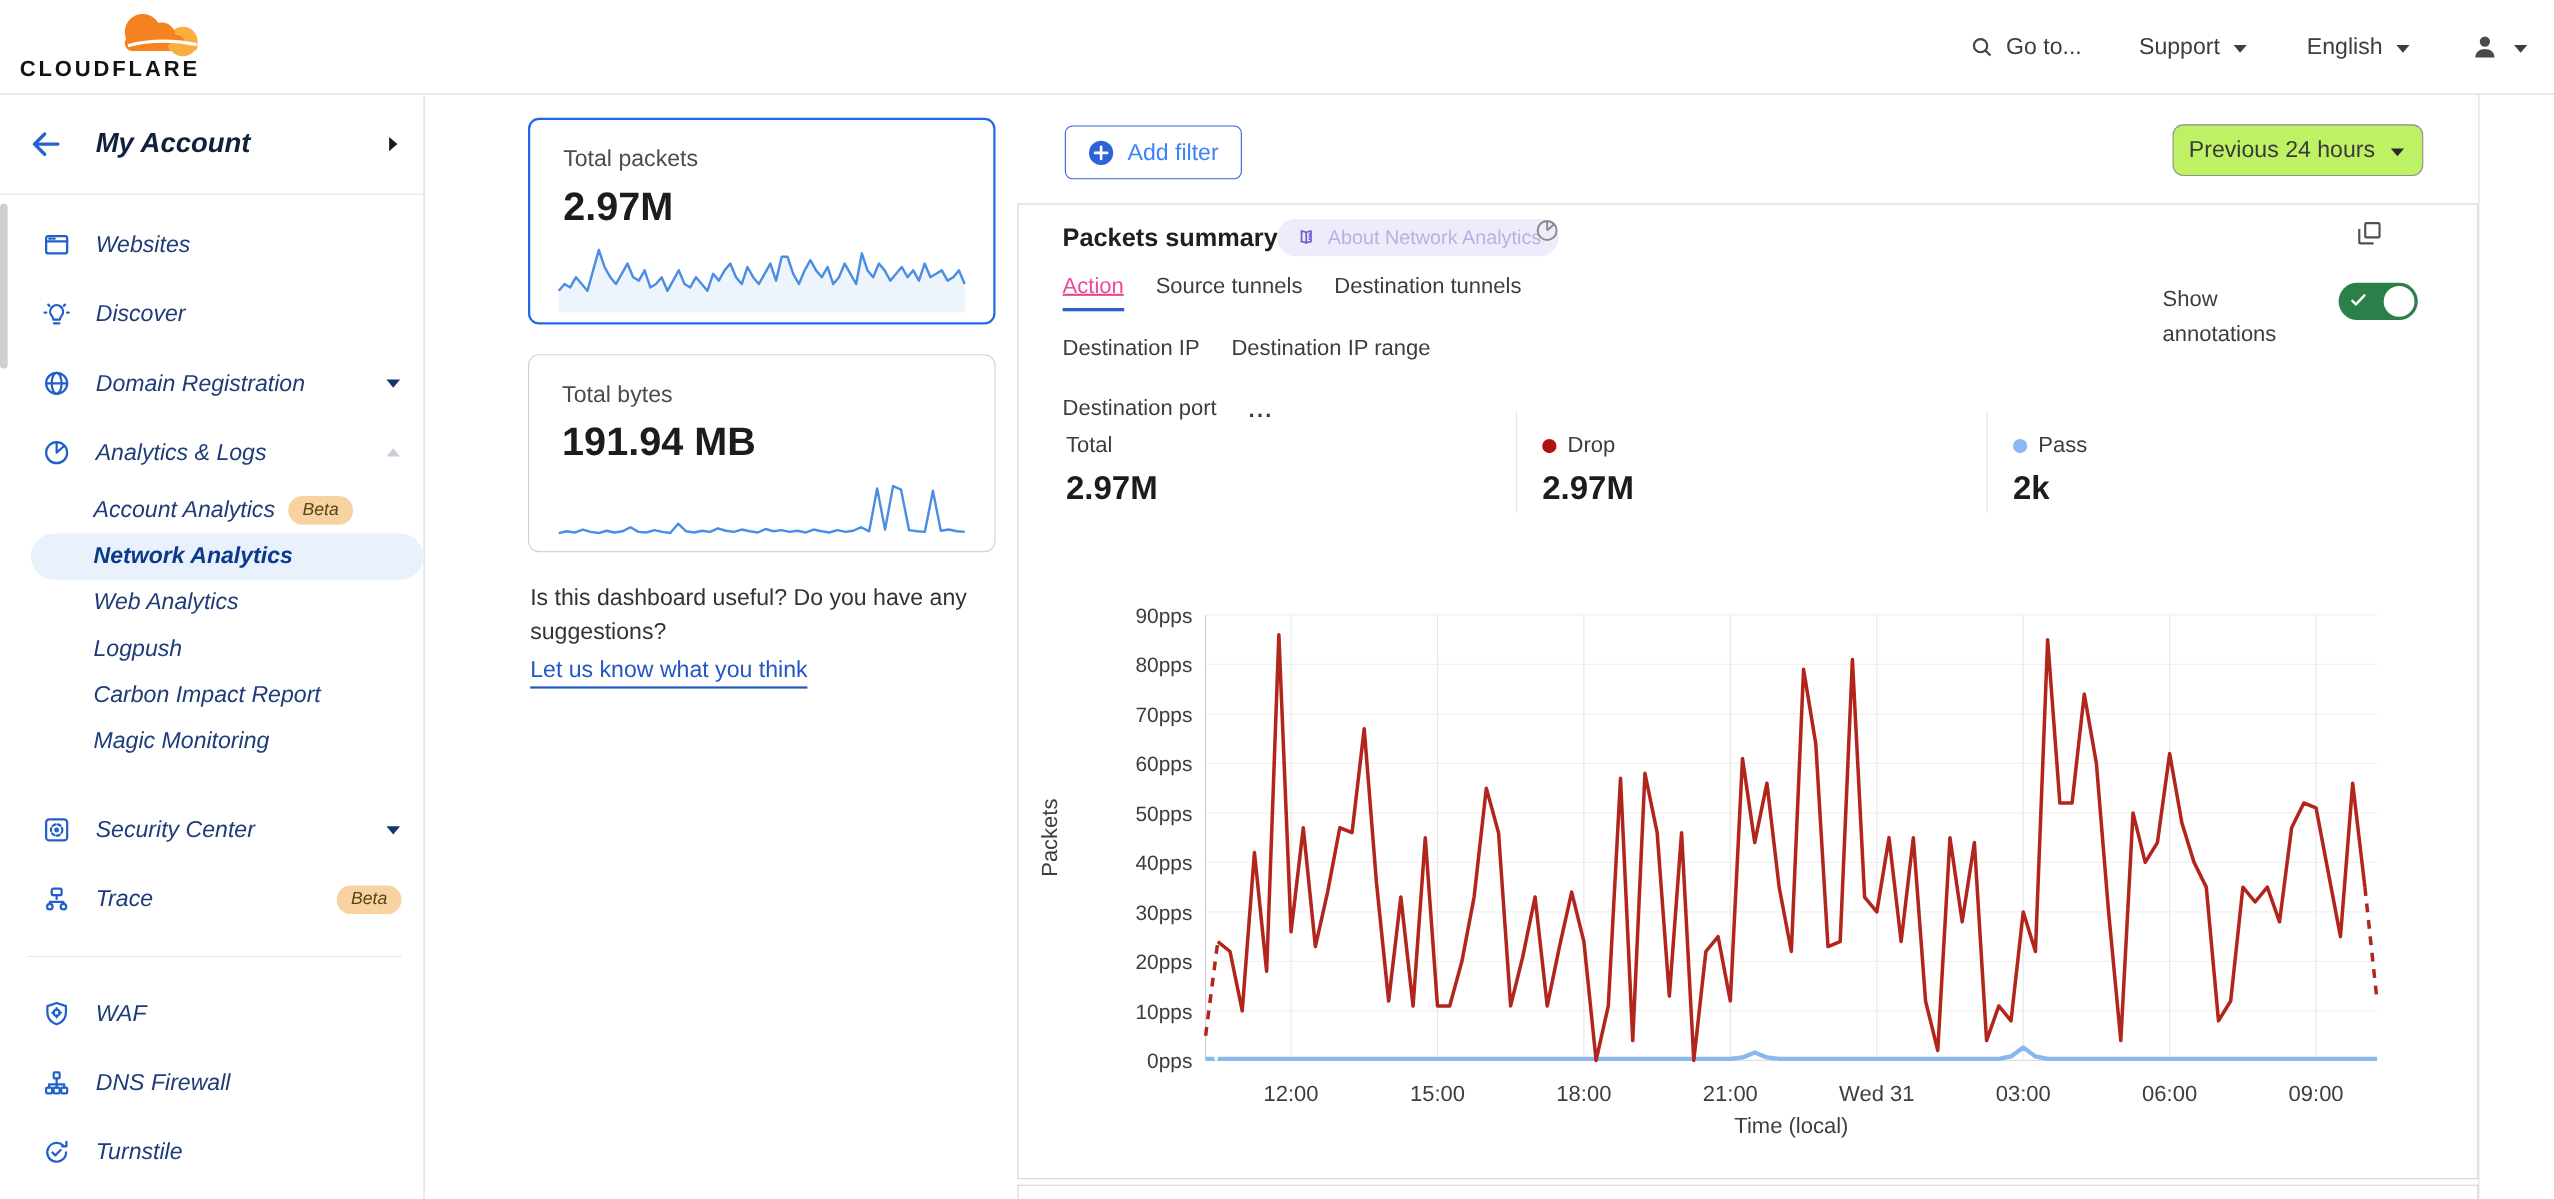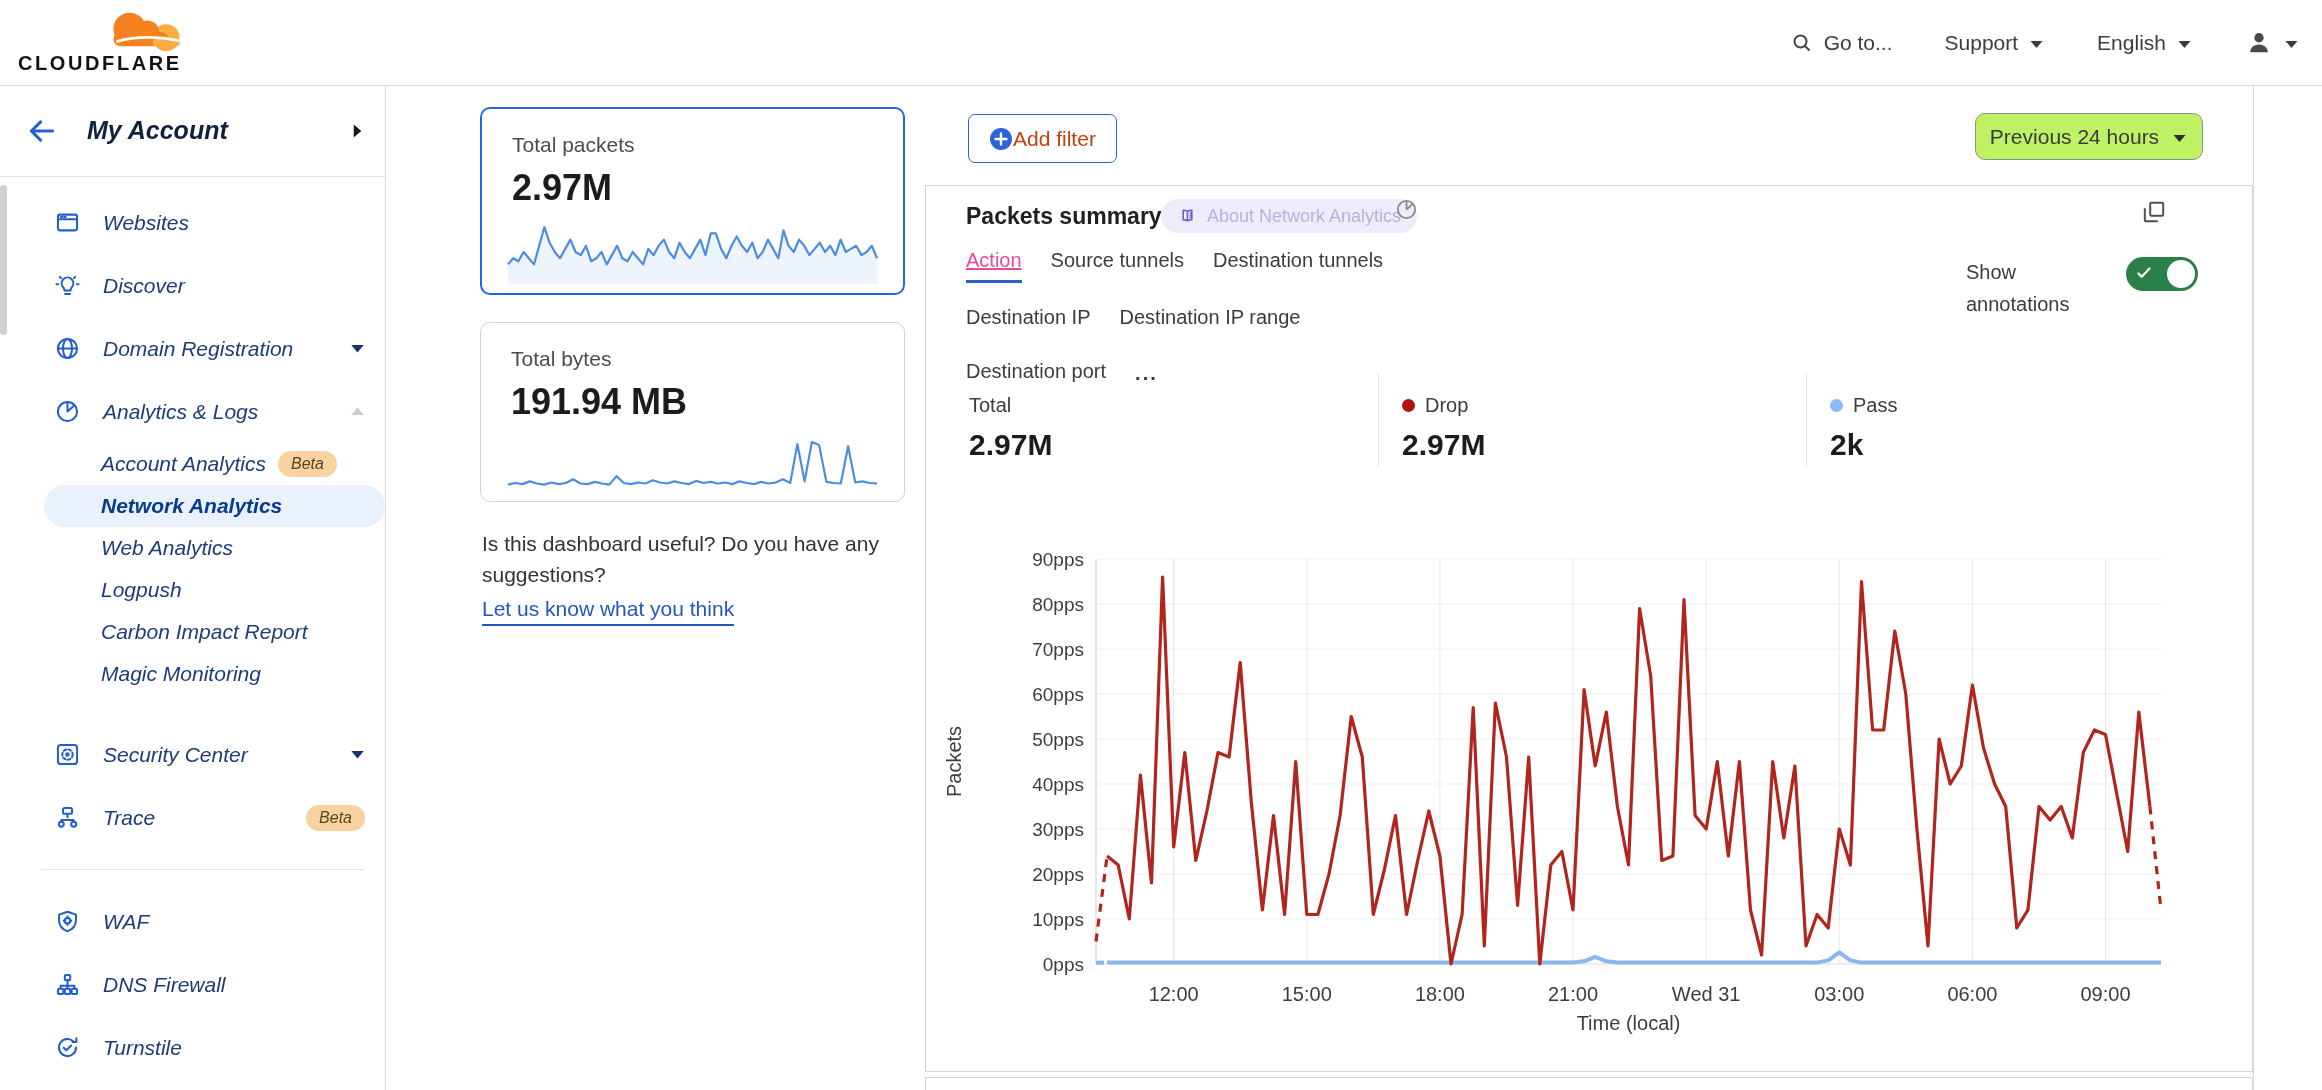--- a/index.html
+++ b/index.html
@@ -16,42 +16,42 @@
   .logo-text{position:absolute;left:0px;top:48px;font-size:20px;font-weight:800;letter-spacing:2.6px;color:#131313;}
   .topbar-right{position:absolute;right:22px;top:0;height:85px;display:flex;align-items:center;gap:52px;}
   .tb-item{display:flex;align-items:center;gap:10px;font-size:21px;color:#3d3d3d;cursor:pointer;}
   .caret{margin-top:2px;}
   
   .sidebar{position:absolute;left:0;top:85px;width:385px;height:1005px;background:#fff;border-right:1px solid #d8d8d8;font-style:italic;}
   .side-scrollthumb{position:absolute;left:0;top:100px;width:7px;height:150px;background:#cfcfcf;border-radius:4px;}
   .side-header{height:91px;border-bottom:1px solid #e2e2e2;display:flex;align-items:center;padding:0 20px 0 25px;}
   .side-header .back{width:34px;height:34px;margin-right:28px;cursor:pointer;}
   .side-header .acct{font-size:25px;font-weight:700;color:#10213d;flex:1;}
-  .side-list{padding-top:14px;margin-left:16px;}
+  .side-list{padding-top:14px;}
   .s-item{height:63px;display:flex;align-items:center;padding:0 20px 0 38px;cursor:pointer;}
   .s-item .s-icon{width:27px;height:27px;margin-right:22px;flex:0 0 auto;}
   .s-item .s-label{font-size:21px;color:#1d3c78;flex:1;}
   .s-sub{height:42px;display:flex;align-items:center;padding-left:85px;cursor:pointer;}
   .s-sub .s-label{font-size:21px;color:#1d3c78;}
   .s-sub.selected{background:#e8f1fc;border-radius:21px;margin-left:28px;padding-left:57px;}
   .s-sub.selected .s-label{font-weight:700;color:#0b3a8c;}
   .badge-beta{margin-left:12px;background:#f9d2a2;color:#5c4418;font-size:16px;padding:4px 13px;border-radius:13px;}
   .s-div{height:1px;background:#e4e4e4;margin:20px 20px 20px 25px;}
   .s-gap{height:28px;}
   
   .sum-card{position:absolute;left:480px;width:425px;background:#fff;border:1px solid #d2d2d2;border-radius:10px;cursor:pointer;box-sizing:border-box;}
   .sum-card.selected{border:2px solid #2068e8;}
   .sum-title{font-size:21px;color:#4c4c4c;margin:24px 0 0 30px;}
   .sum-value{font-size:36px;font-weight:700;color:#1c1c1c;margin:10px 0 0 30px;}
   .sum-spark{margin:6px auto 0 auto;}
   .feedback{position:absolute;left:482px;top:528px;width:440px;font-size:21px;line-height:31px;color:#333;}
   .feedback a{display:inline-block;margin-top:3px;color:#2257c5;text-decoration:none;border-bottom:2px solid #2257c5;cursor:pointer;}
   
-  .btn-addfilter{position:absolute;left:968px;top:114px;height:49px;display:flex;align-items:center;
-    padding:0 20px;border:1px solid #2d62d9;border-radius:7px;background:#fff;color:#c2410c;font-size:21px;cursor:pointer;box-sizing:border-box;}
+  .btn-addfilter{position:absolute;left:968px;top:114px;height:49px;display:flex;align-items:center;gap:12px;
+    padding:0 20px;border:1px solid #2d62d9;border-radius:7px;background:#fff;color:#3b82f6;font-size:21px;cursor:pointer;box-sizing:border-box;}
   .btn-range{position:absolute;left:1975px;top:113px;width:228px;height:47px;display:flex;align-items:center;justify-content:center;gap:12px;
     border:1px solid #8f8f8f;border-radius:10px;background:#bef264;color:#3a3a3a;font-size:21px;cursor:pointer;box-sizing:border-box;}
   .page-edge{position:absolute;left:2253px;top:85px;width:1px;height:1005px;background:#dcdcdc;}
   .main-card{position:absolute;left:925px;top:185px;width:1328px;height:887px;background:#fff;border:1px solid #d4d4d4;box-sizing:border-box;}
   .next-card{position:absolute;left:925px;top:1077px;width:1328px;height:13px;background:#fff;border:1px solid #d4d4d4;border-bottom:none;box-sizing:border-box;}
   .panel-title{position:absolute;left:40px;top:17px;font-size:23px;font-weight:700;color:#202020;}
   .about-badge{position:absolute;left:235px;top:13px;height:34px;display:flex;align-items:center;gap:9px;padding:0 16px;
     background:#eeecfb;border-radius:17px;cursor:pointer;}
   .about-badge span{font-size:18px;color:#b7b1e2;}
   .pie-gray{position:absolute;left:468px;top:11px;cursor:pointer;}

